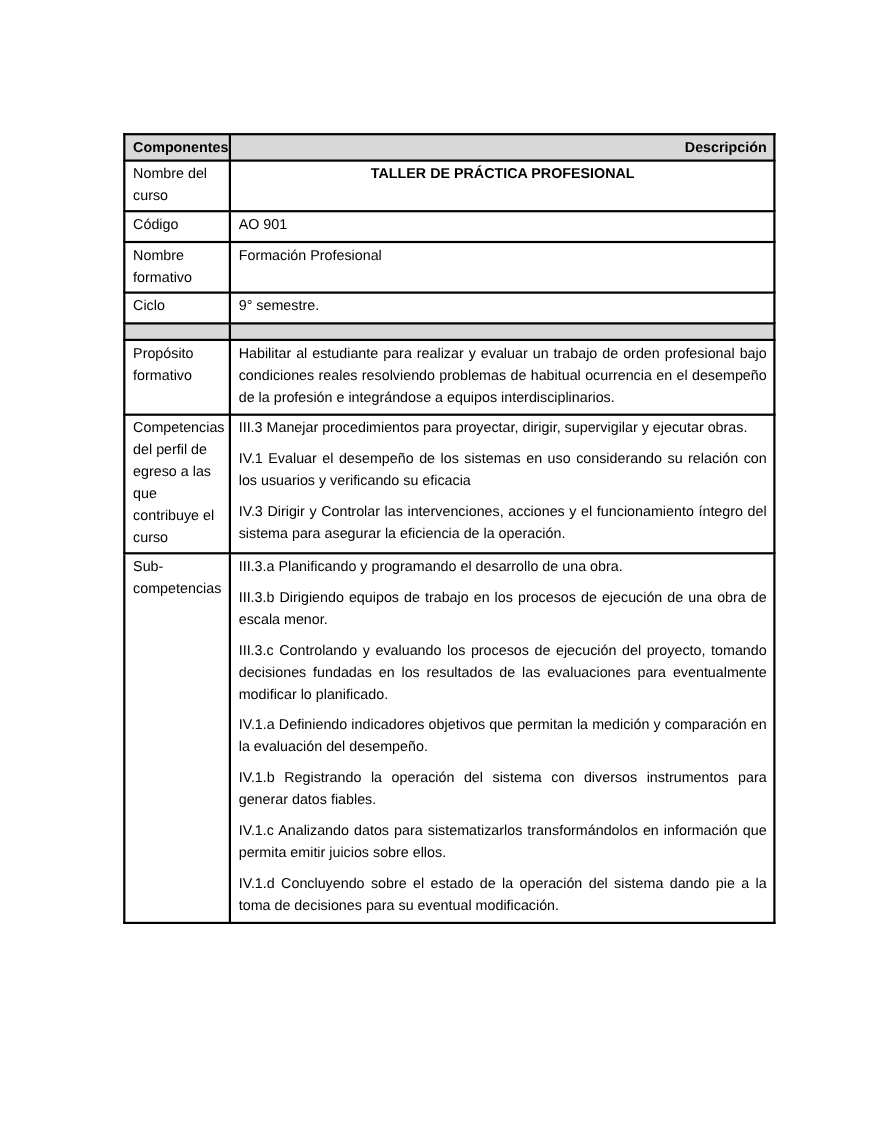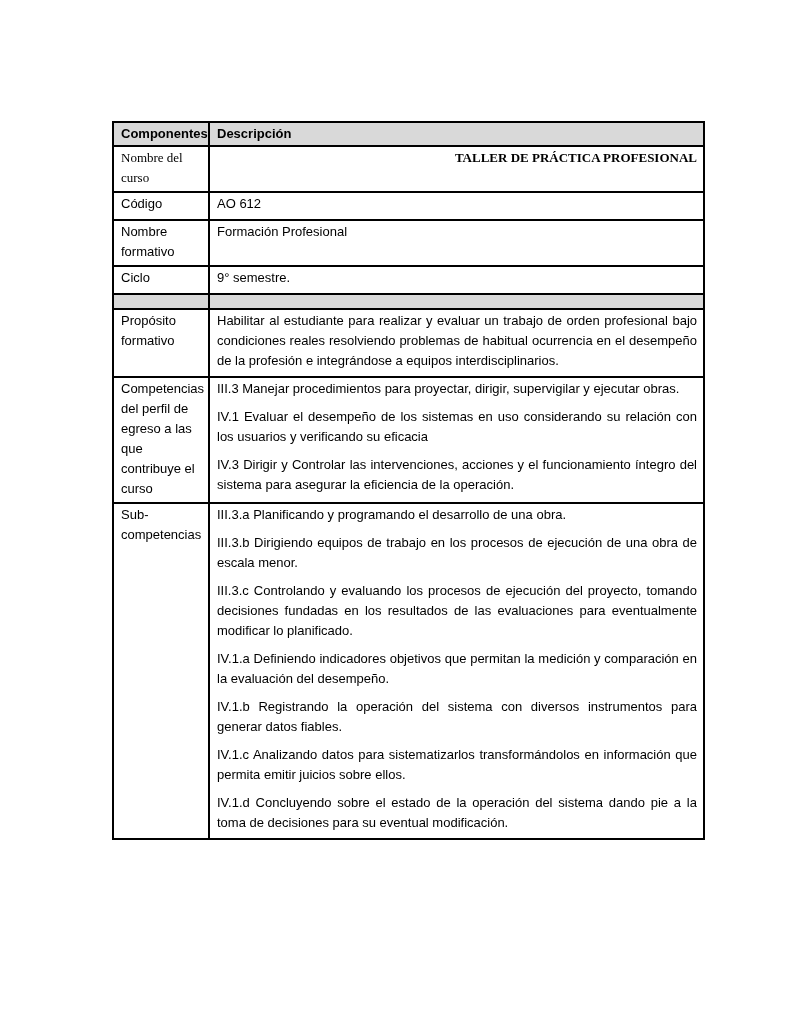--- a/index.html
+++ b/index.html
@@ -24,40 +24,40 @@
   }
   .doc-table col.c1 { width: 96px; }
   .doc-table th, .doc-table td {
     border: 2px solid #000000;
     vertical-align: top;
     padding: 1px 6px 3px 7px;
   }
   .doc-table th {
     background: #d9d9d9;
     font-weight: bold;
-    text-align: left;
+    text-align: right;
     padding-top: 1px;
     padding-bottom: 1px;
   }
   td.lbl { padding-right: 4px; }
   td.val p {
     margin: 0 0 8px 0;
     text-align: justify;
   }
   td.val p:last-child { margin-bottom: 2px; }
   td.val p.course-title {
     font-weight: bold;
-    text-align: right;
+    text-align: center;
   }
   tr.sep td {
     background: #d9d9d9;
     height: 15px;
     padding: 0;
   }
-  tr.row-nombre td { height: 43px; font-family: Liberation Serif, serif; }
+  tr.row-nombre td { height: 43px; }
 </style>
 </head>
 <body>
 
 <table class="doc-table">
   <colgroup>
       <col class="c1">
       <col class="c2">
     </colgroup>
   <thead>
@@ -69,21 +69,21 @@
   <tbody>
     <tr class="row-nombre">
       <td class="lbl">Nombre del curso</td>
       <td class="val">
         <p class="course-title">TALLER DE PRÁCTICA PROFESIONAL</p>
       </td>
     </tr>
     <tr>
       <td class="lbl">Código</td>
       <td class="val">
-        <p>AO 612</p>
+        <p>AO 901</p>
       </td>
     </tr>
     <tr>
       <td class="lbl">Nombre formativo</td>
       <td class="val">
         <p>Formación Profesional</p>
       </td>
     </tr>
     <tr>
       <td class="lbl">Ciclo</td>

